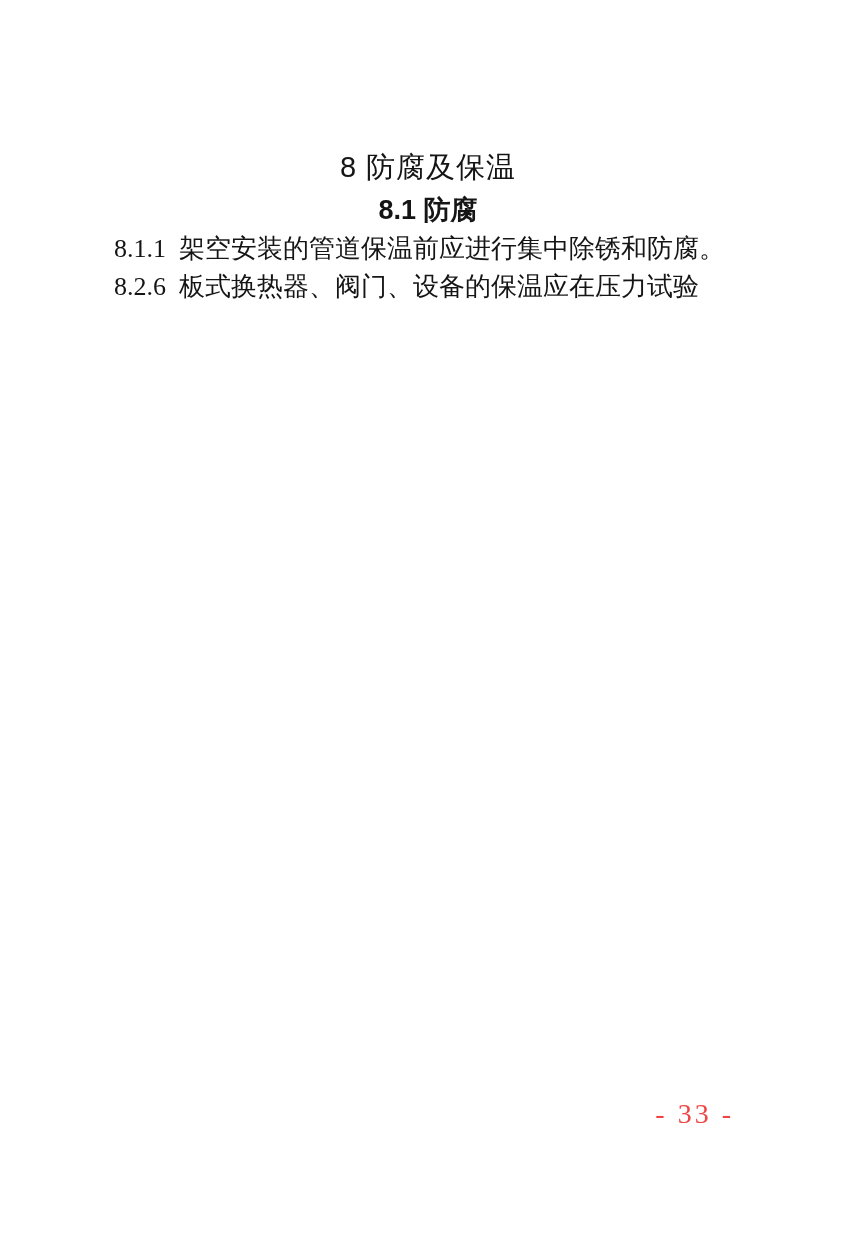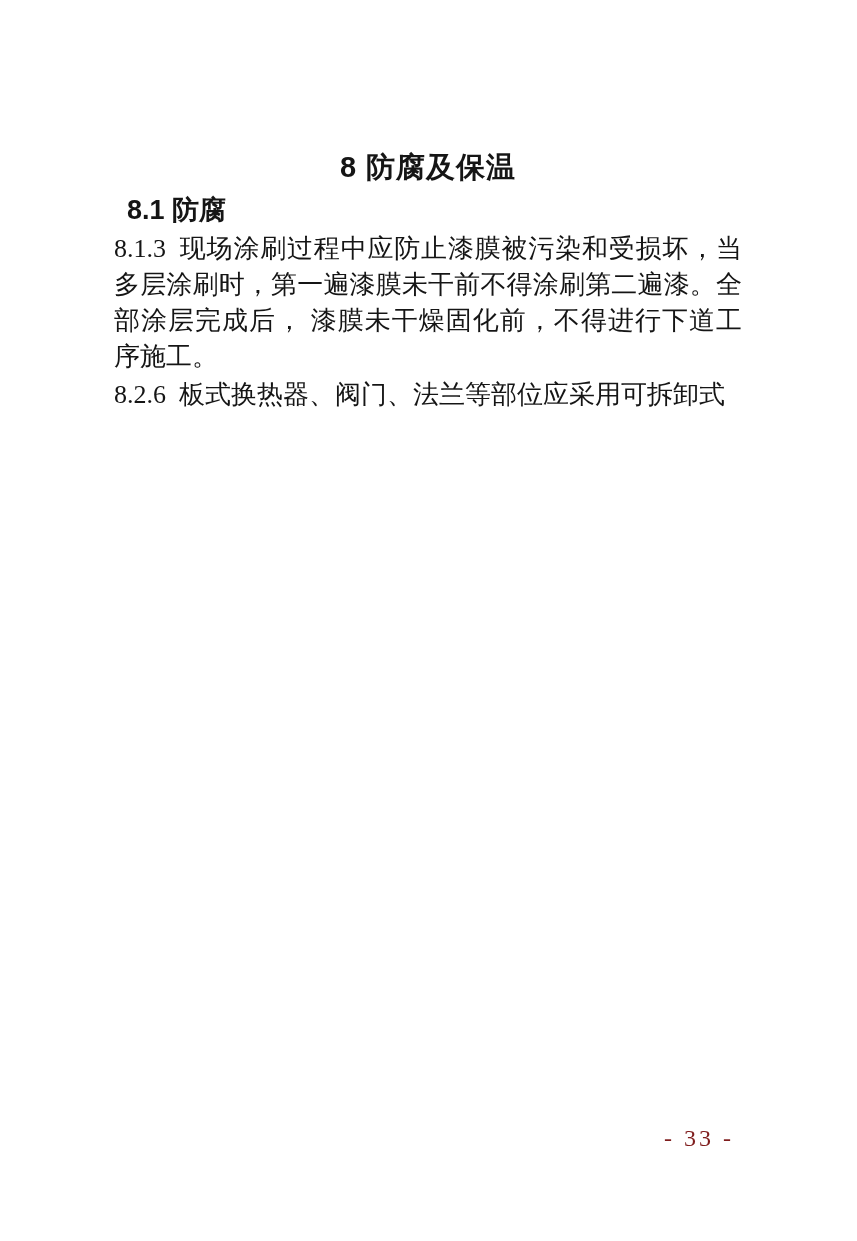--- a/index.html
+++ b/index.html
@@ -17,76 +17,77 @@
     overflow: hidden;
   }
   .content {
     position: absolute;
     left: 114px;
     top: 149px;
     width: 628px;
   }
   .doc-title {
     font-family: "Liberation Sans", "DejaVu Sans", sans-serif;
-    font-weight: bold;
+    font-weight: normal;
     font-size: 29px;
     line-height: 36px;
     text-align: center;
     margin: 0 0 6px 0;
     letter-spacing: 1px;
   }
   .sec-heading {
     font-family: "Liberation Sans", "DejaVu Sans", sans-serif;
     font-weight: bold;
     font-size: 27px;
     line-height: 38px;
-    margin: 0 0 2px 13px;
+    margin: 0 0 2px 0;
+    text-align: center;
   }
   .clause {
     font-size: 26px;
     line-height: 36px;
     margin: 0 0 2px 0;
     text-align: justify;
     text-align-last: left;
   }
   .clause-num {
     padding-right: 13px;
     white-space: nowrap;
   }
   .page-num {
     position: absolute;
-    top: 1124px;
+    top: 1100px;
     left: 114px;
     width: 620px;
     text-align: right;
-    font-size: 24px;
+    font-size: 28px;
     line-height: 28px;
     letter-spacing: 3px;
-    color: #7f1d1d;
+    color: #ef4444;
   }
 </style>
 </head>
 <body>
 
 <div class="page">
   <div class="content">
 
     <h1 class="doc-title">8 防腐及保温</h1>
 
     <h2 class="sec-heading">8.1 防腐</h2>
 
-
-
-    <p class="clause"><span class="clause-num">8.1.3</span><span class="clause-text">现场涂刷过程中应防止漆膜被污染和受损坏，当多层涂刷时，第一遍漆膜未干前不得涂刷第二遍漆。全部涂层完成后， 漆膜未干燥固化前，不得进行下道工序施工。</span></p>
+    <p class="clause"><span class="clause-num">8.1.1</span><span class="clause-text">架空安装的管道保温前应进行集中除锈和防腐。</span></p>
 
 
 
 
 
 
 
 
-    <p class="clause"><span class="clause-num">8.2.6</span><span class="clause-text">板式换热器、阀门、法兰等部位应采用可拆卸式</span></p>
+
+
+    <p class="clause"><span class="clause-num">8.2.6</span><span class="clause-text">板式换热器、阀门、设备的保温应在压力试验</span></p>
 
   </div>
 
   <div class="page-num">- 33 -</div>
 </div>
 
 </body></html>

